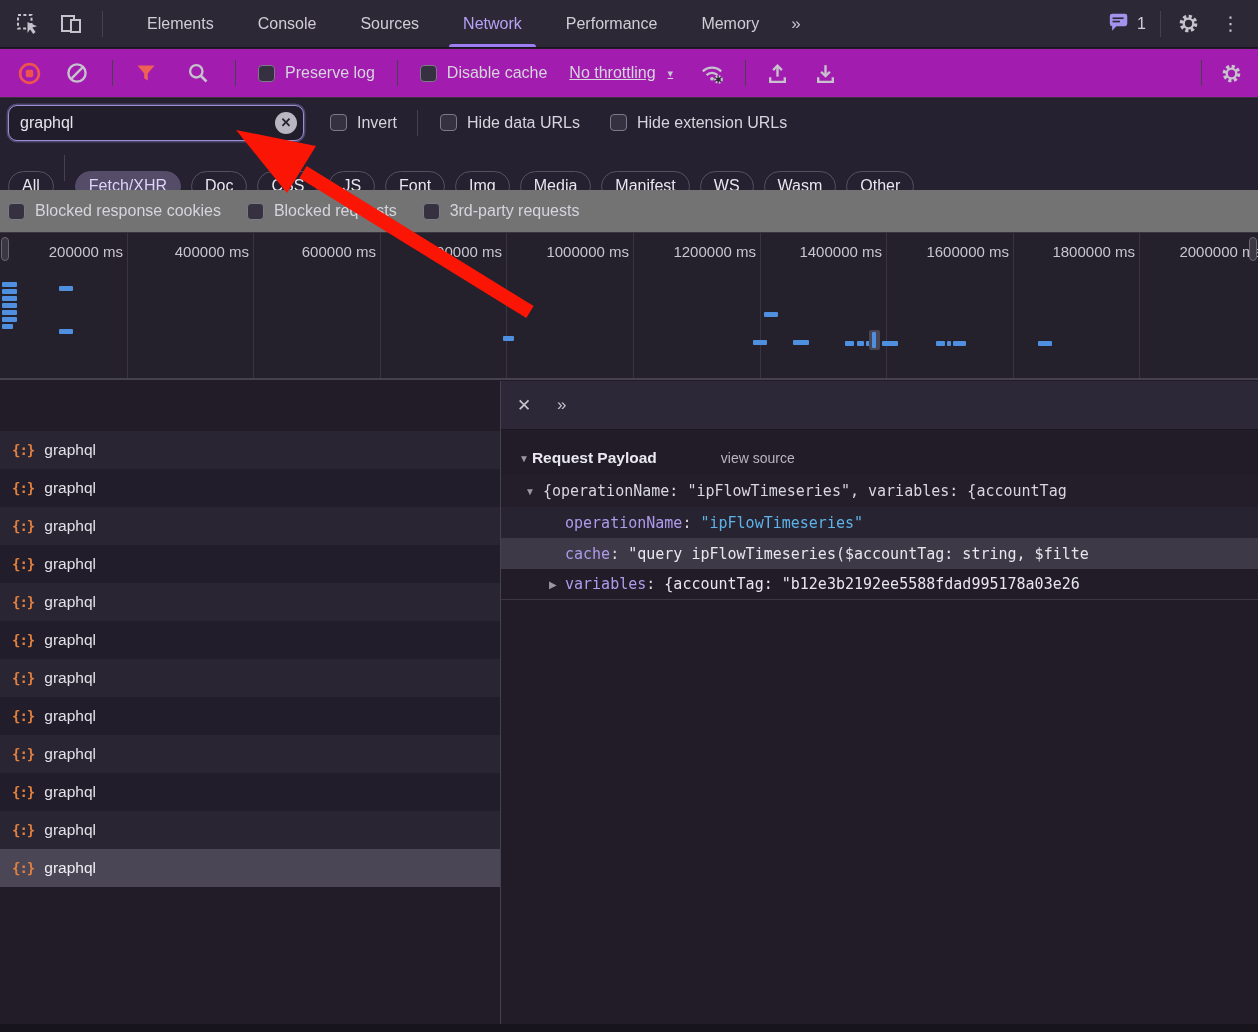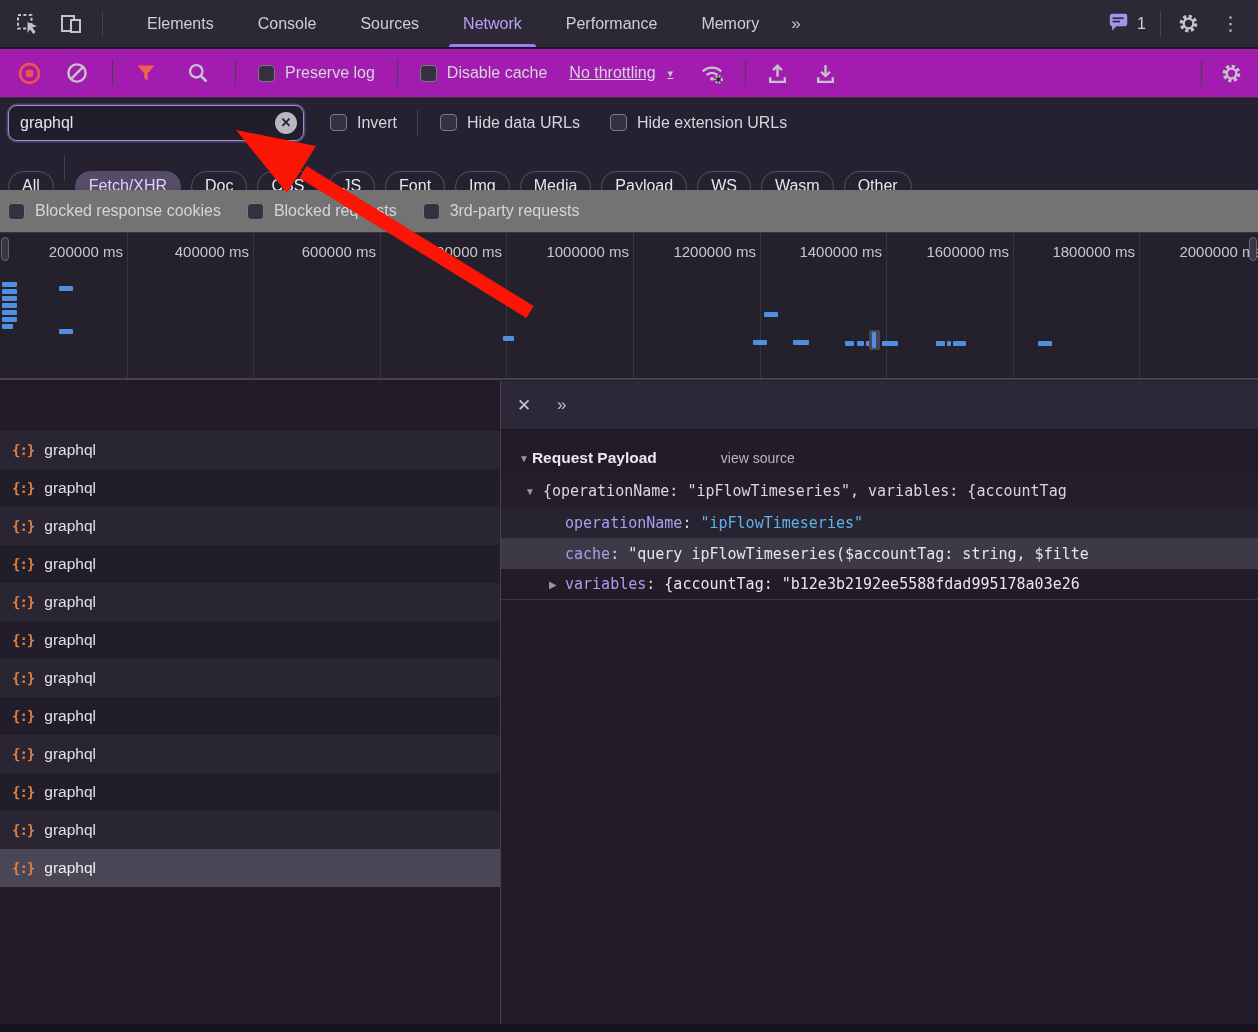--- a/index.html
+++ b/index.html
@@ -239,21 +239,21 @@
   <div class="chipsrow" id="chips-row">
       <div class="chip">All</div>
       <div class="vdiv"></div>
       <div class="chip active">Fetch/XHR</div>
       <div class="chip">Doc</div>
       <div class="chip">CSS</div>
       <div class="chip">JS</div>
       <div class="chip">Font</div>
       <div class="chip">Img</div>
       <div class="chip">Media</div>
-      <div class="chip">Payload</div>
+      <div class="chip">Manifest</div>
       <div class="chip">WS</div>
       <div class="chip">Wasm</div>
       <div class="chip">Other</div>
     </div>
 
   <div class="blockedrow" id="blocked-row">
       <div class="cb-group">
         <span class="cb"></span>
         <span>Blocked response cookies</span>
       </div>

